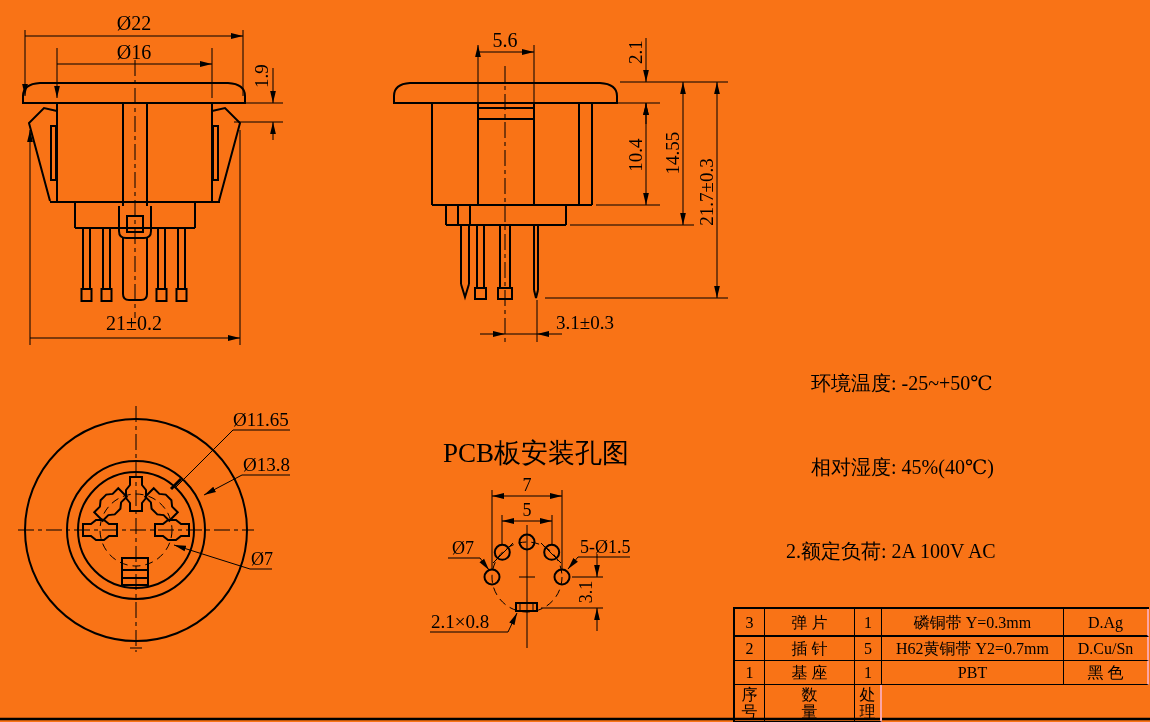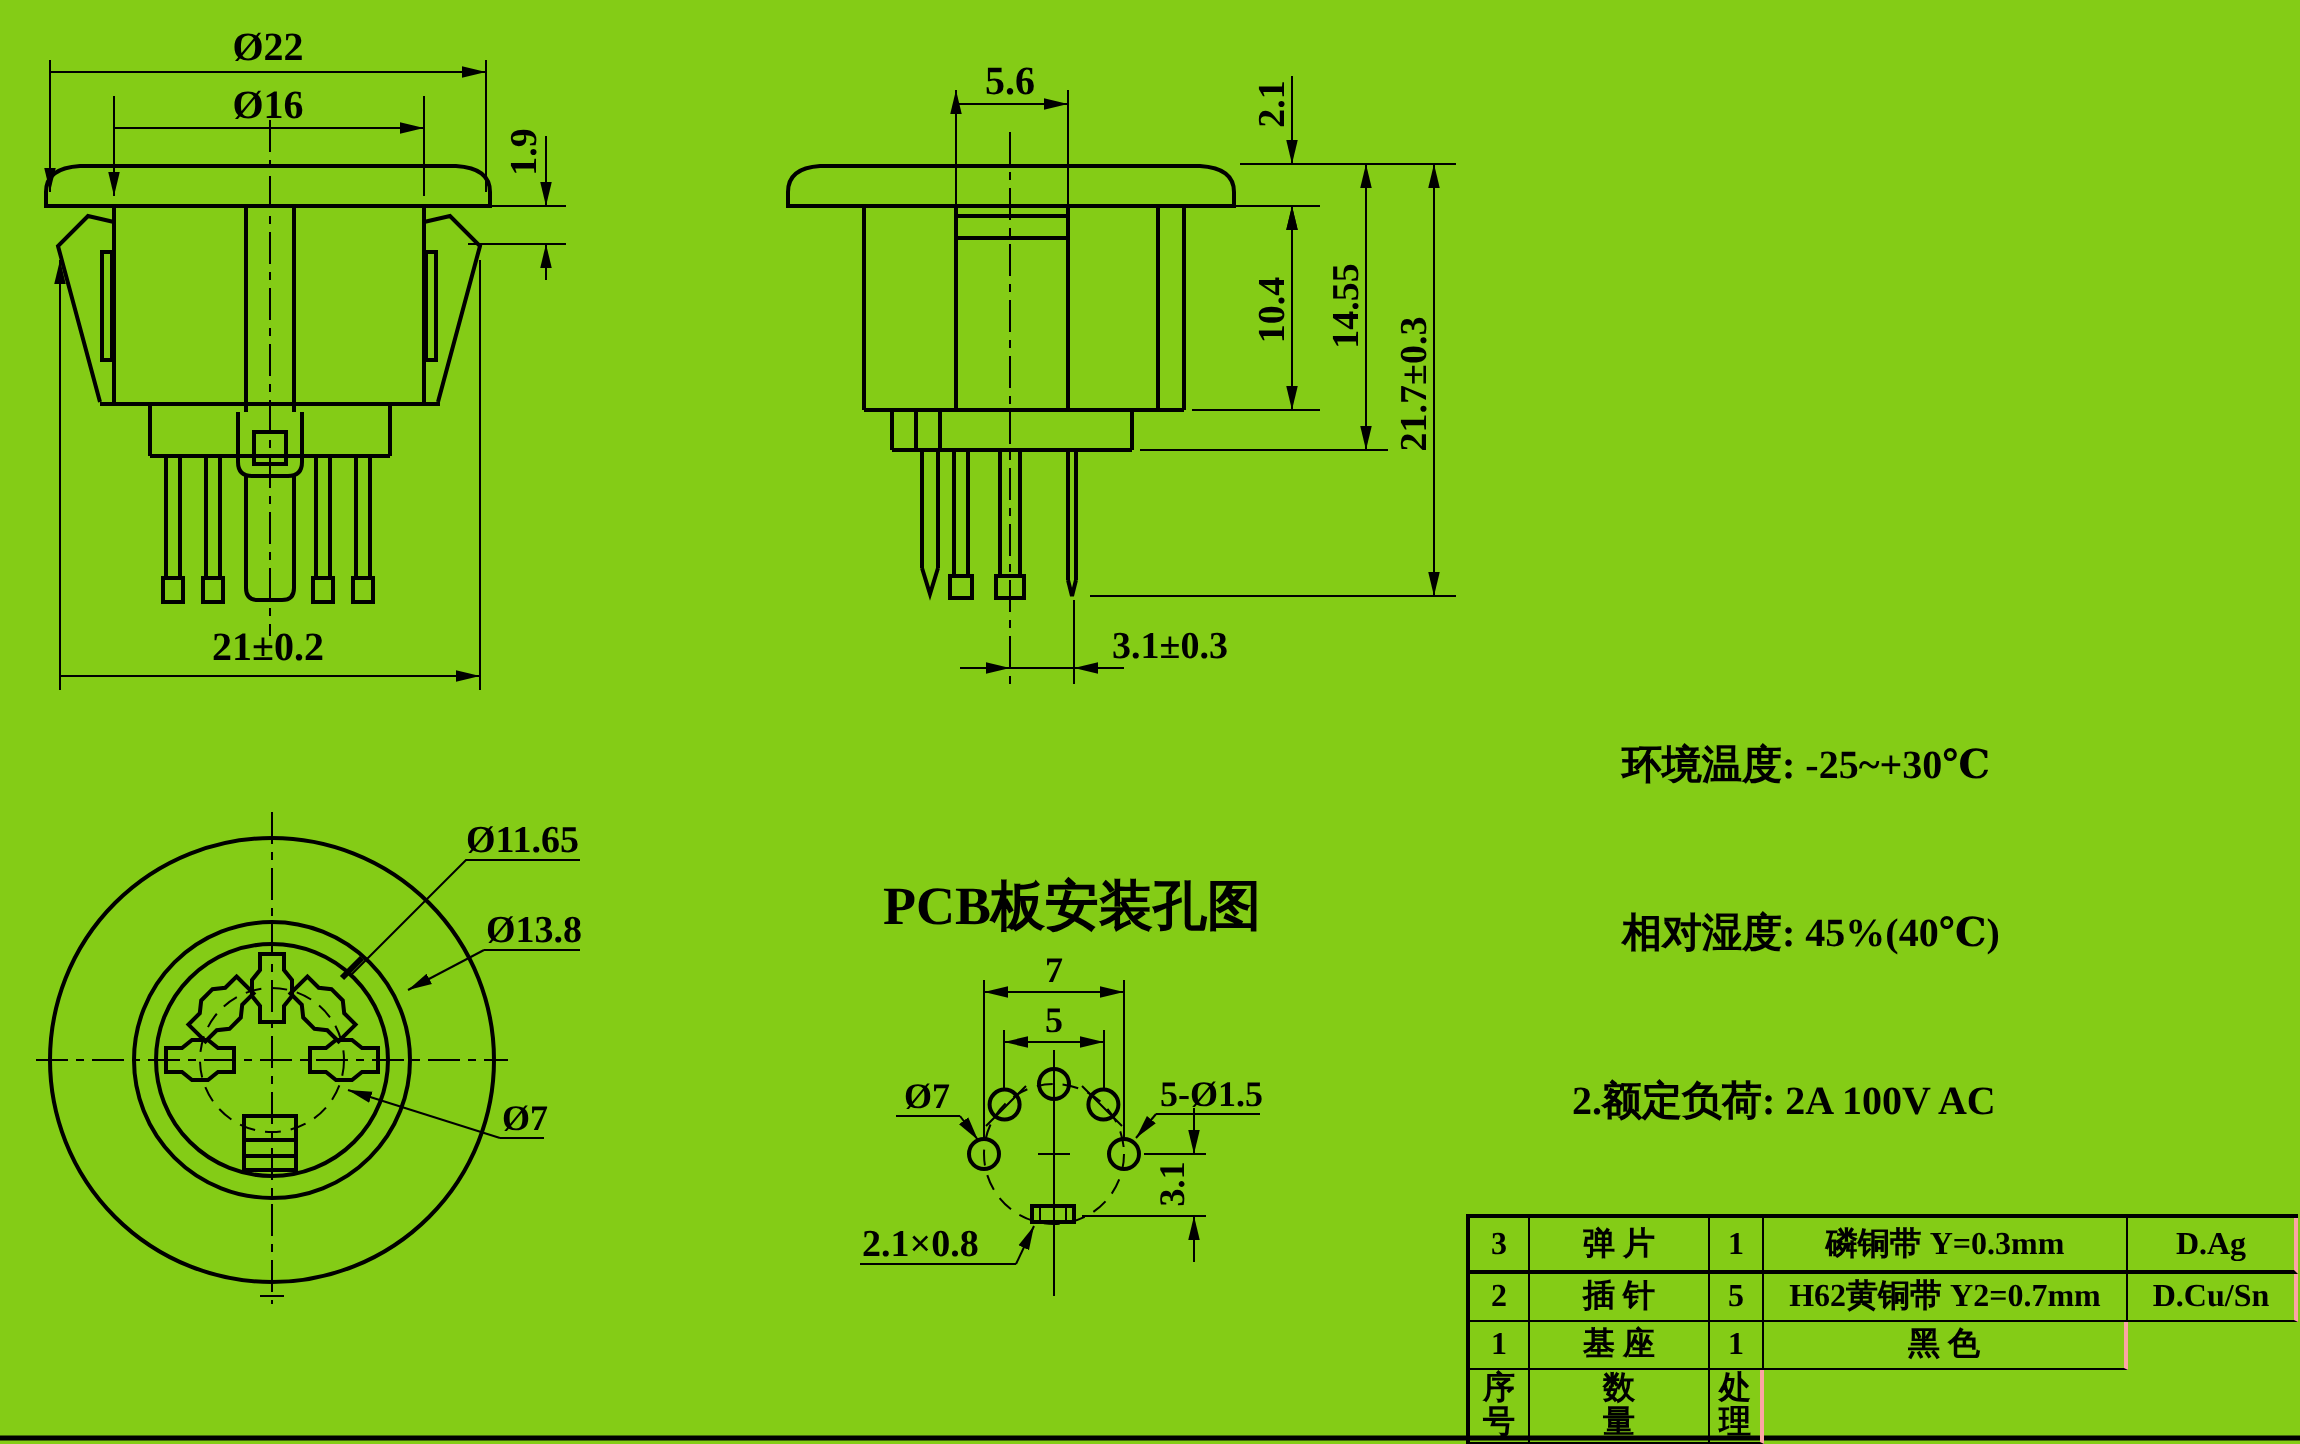--- a/index.html
+++ b/index.html
@@ -1,17 +1,17 @@
 <!DOCTYPE html>
 <html><head>
 <meta charset="utf-8">
 <style>
   html,body{margin:0;padding:0;background:#fff;}
-  #sheet{position:relative;width:1150px;height:722px;background:#84cc16;overflow:hidden;
-         font-family:"Liberation Serif","DejaVu Serif",serif;color:#000;font-weight:bold;}
+  #sheet{position:relative;width:1150px;height:722px;background:#f97316;overflow:hidden;
+         font-family:"Liberation Serif","DejaVu Serif",serif;color:#000;}
   svg{position:absolute;left:0;top:0;}
   svg text{fill:#000;font-family:"Liberation Serif","DejaVu Serif",serif;}
   .o{fill:none;stroke:#000;stroke-width:2;}
   .t{fill:none;stroke:#000;stroke-width:1;}
   .tk{fill:none;stroke:#000;stroke-width:3;}
   .cl{fill:none;stroke:#000;stroke-width:1;stroke-dasharray:16 4 4 4;}
   .dsh{fill:none;stroke:#000;stroke-width:1;stroke-dasharray:8 5;}
   .dim{font-size:19px;}
   .dimL{font-size:20px;}
   .dimS{font-size:18px;}
@@ -172,21 +172,21 @@
     </g>
     <text class="dim" x="431" y="628">2.1×0.8</text>
     <path class="t" d="M430,632 H508"></path>
     <path class="t" d="M508,632 L517,613" marker-end="url(#arr)"></path>
   </g>
 
   <path d="M0,719 H1150" stroke="#000" stroke-width="2.5"></path>
 </svg>
 
 <div id="tech">
-  <div>     环境温度: -25~+30℃</div>
+  <div>     环境温度: -25~+50℃</div>
   <div>     相对湿度: 45%(40℃)</div>
   <div>2.额定负荷: 2A 100V AC</div>
   
   
   
   
   
 </div>
 
 <div id="bom">
@@ -201,20 +201,21 @@
     <div class="bomcell">2</div>
     <div class="bomcell">插 针</div>
     <div class="bomcell">5</div>
     <div class="bomcell">H62黄铜带 Y2=0.7mm</div>
     <div class="bomcell">D.Cu/Sn</div>
   </div>
   <div class="bomrow r2">
     <div class="bomcell">1</div>
     <div class="bomcell">基 座</div>
     <div class="bomcell">1</div>
+    <div class="bomcell">PBT</div>
     <div class="bomcell">黑 色</div>
   </div>
   <div class="bomrow r3">
     <div class="bomcell">序
 号</div>
     <div class="bomcell">数
 量</div>
     <div class="bomcell">处  理</div>
   </div>
 </div>

